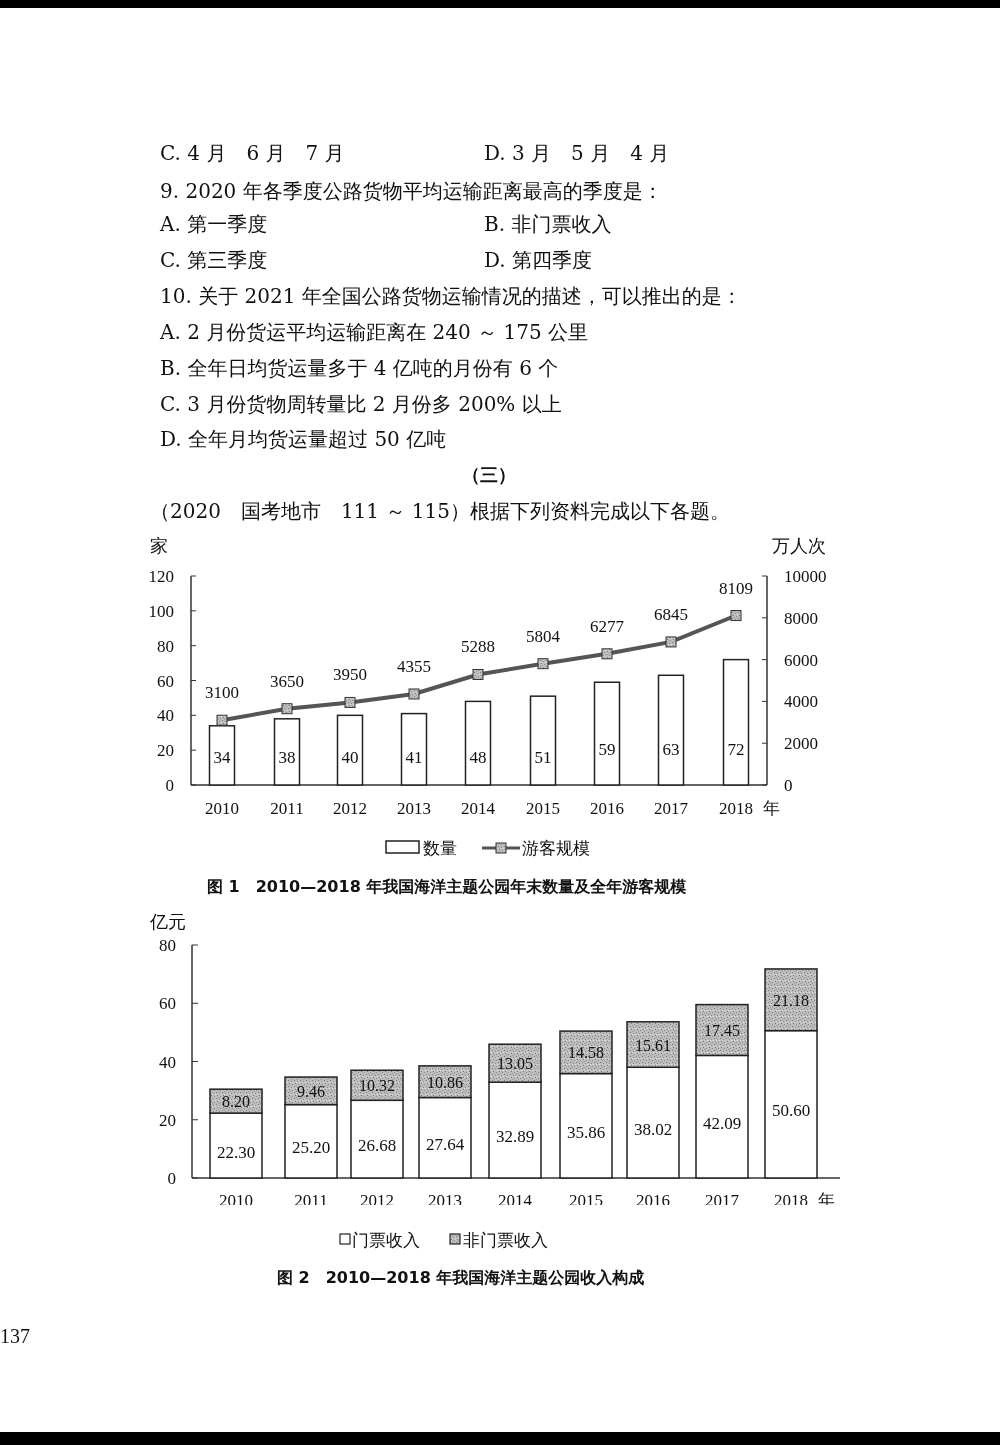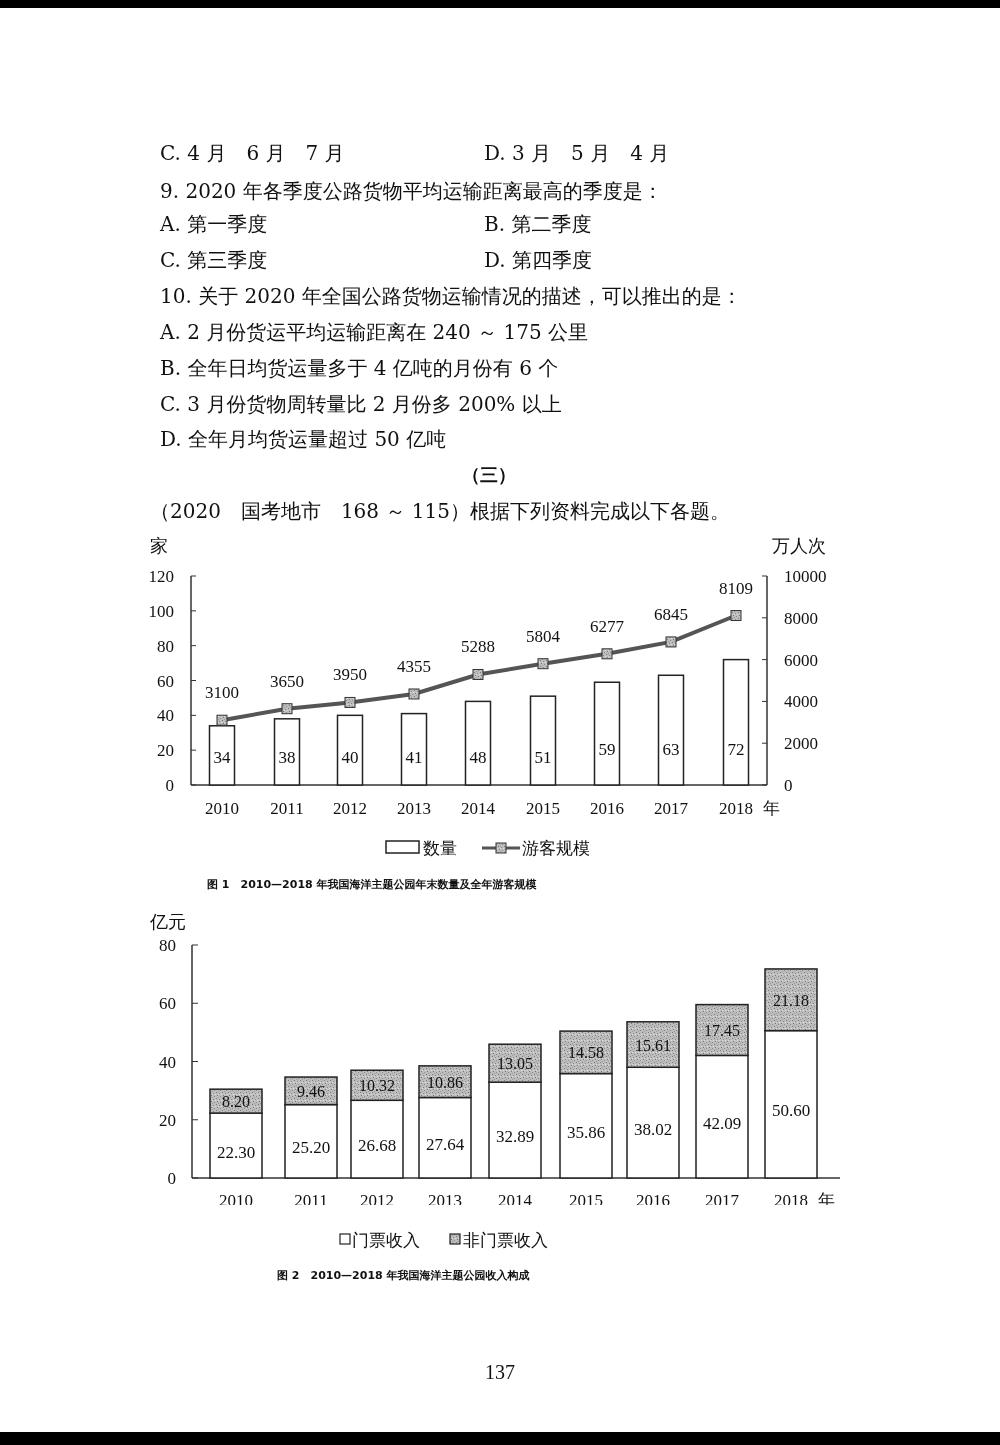--- a/index.html
+++ b/index.html
@@ -2,48 +2,48 @@
 <html><head>
 <meta charset="utf-8">
 <style>
   html, body { margin:0; padding:0; }
   body { width:1000px; height:1445px; background:#fff; position:relative; overflow:hidden;
          font-family:"DejaVu Serif", "Liberation Serif", serif; color:#111; }
   .band-top { position:absolute; left:0; top:0; width:1000px; height:8px; background:#000; }
   .band-bottom { position:absolute; left:0; top:1432px; width:1000px; height:13px; background:#000; }
   .line { position:absolute; font-size:20px; line-height:22px; white-space:nowrap; }
   .sec { position:absolute; font-size:18px; font-weight:bold; font-family:"DejaVu Sans", sans-serif; }
-  .cap { position:absolute; font-size:11px; font-weight:bold; font-family:"DejaVu Sans", sans-serif; white-space:nowrap; }
-  .pagenum { position:absolute; left:0; width:1000px; text-align:center; top:1325px; font-size:20px;
-             font-family:"Liberation Serif", serif;margin-top:36px; }
+  .cap { position:absolute; font-size:16px; font-weight:bold; font-family:"DejaVu Sans", sans-serif; white-space:nowrap; }
+  .pagenum { position:absolute; left:0; width:1000px; text-align:left; top:1325px; font-size:20px;
+             font-family:"Liberation Serif", serif; }
   svg text { font-family:"Liberation Serif", serif; fill:#111; }
   svg .cjk { font-family:"DejaVu Sans", sans-serif; }
 </style>
 </head>
 <body>
 
 <div class="band-top"></div>
 
 <div class="line" style="left:160px;top:142px">C. 4 月　6 月　7 月</div>
 <div class="line" style="left:484px;top:142px">D. 3 月　5 月　4 月</div>
 
 <div class="line" style="left:160px;top:180px">9. 2020 年各季度公路货物平均运输距离最高的季度是：</div>
 <div class="line" style="left:160px;top:213px">A. 第一季度</div>
-<div class="line" style="left:484px;top:213px">B. 第二季度</div>
+<div class="line" style="left:484px;top:213px">B. 非门票收入</div>
 <div class="line" style="left:160px;top:249px">C. 第三季度</div>
 <div class="line" style="left:484px;top:249px">D. 第四季度</div>
 
-<div class="line" style="left:160px;top:285px">10. 关于 2020 年全国公路货物运输情况的描述，可以推出的是：</div>
+<div class="line" style="left:160px;top:285px">10. 关于 2021 年全国公路货物运输情况的描述，可以推出的是：</div>
 <div class="line" style="left:160px;top:321px">A. 2 月份货运平均运输距离在 240 ～ 175 公里</div>
 <div class="line" style="left:160px;top:357px">B. 全年日均货运量多于 4 亿吨的月份有 6 个</div>
 <div class="line" style="left:160px;top:393px">C. 3 月份货物周转量比 2 月份多 200% 以上</div>
 <div class="line" style="left:160px;top:428px">D. 全年月均货运量超过 50 亿吨</div>
 
 <div class="sec" style="left:462px;top:463px">（三）</div>
-<div class="line" style="left:150px;top:500px">（2020　国考地市　168 ～ 115）根据下列资料完成以下各题。</div>
+<div class="line" style="left:150px;top:500px">（2020　国考地市　111 ～ 115）根据下列资料完成以下各题。</div>
 
 <svg id="chart1" width="1000" height="880" style="position:absolute;left:0;top:0" viewBox="0 0 1000 880">
     <text x="150" y="552" font-size="18" class="cjk">家</text>
     <text x="772" y="552" font-size="18" class="cjk">万人次</text>
     <line x1="191" y1="576" x2="191" y2="785" stroke="#333" stroke-width="1.5"></line>
     <line x1="767" y1="576" x2="767" y2="785" stroke="#333" stroke-width="1.5"></line>
     <line x1="191" y1="785" x2="767" y2="785" stroke="#333" stroke-width="1.5"></line>
     <line x1="191" y1="785" x2="196" y2="785" stroke="#333"></line>
     <text x="174" y="791" font-size="17" text-anchor="end">0</text>
     <line x1="191" y1="750.1666666666666" x2="196" y2="750.1666666666666" stroke="#333"></line>

